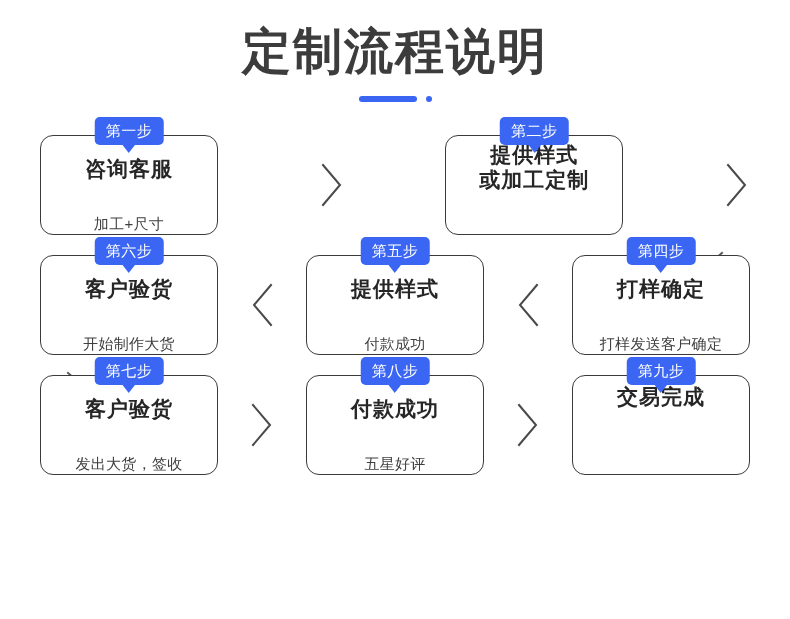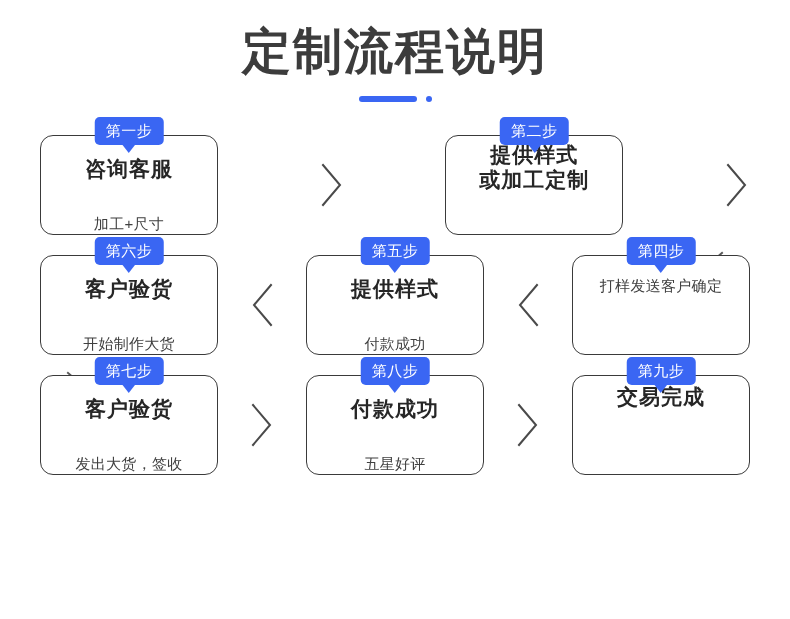--- a/index.html
+++ b/index.html
@@ -227,20 +227,21 @@
     </div>
 
     <div class="chev">
       <svg width="24" height="46" viewBox="0 0 24 46" fill="none">
         <path d="M21 3 L4 23 L21 43" stroke="#4a4a4a" stroke-width="2" stroke-linecap="square" stroke-linejoin="miter" fill="none"></path>
       </svg>
     </div>
 
     <div class="card">
       <span class="card-badge">第四步</span>
+      <div class="card-title">打样确定</div>
       <div class="card-sub">打样发送客户确定</div>
     </div>
   </div>
 
   <div class="connector-row">
     <div class="v-chev" style="left: 25px; top: 5px;">
       <svg width="46" height="24" viewBox="0 0 46 24" fill="none">
         <path d="M3 3 L23 20 L43 3" stroke="#5a5a5a" stroke-width="2" stroke-linecap="square" stroke-linejoin="miter" fill="none"></path>
       </svg>
     </div>

